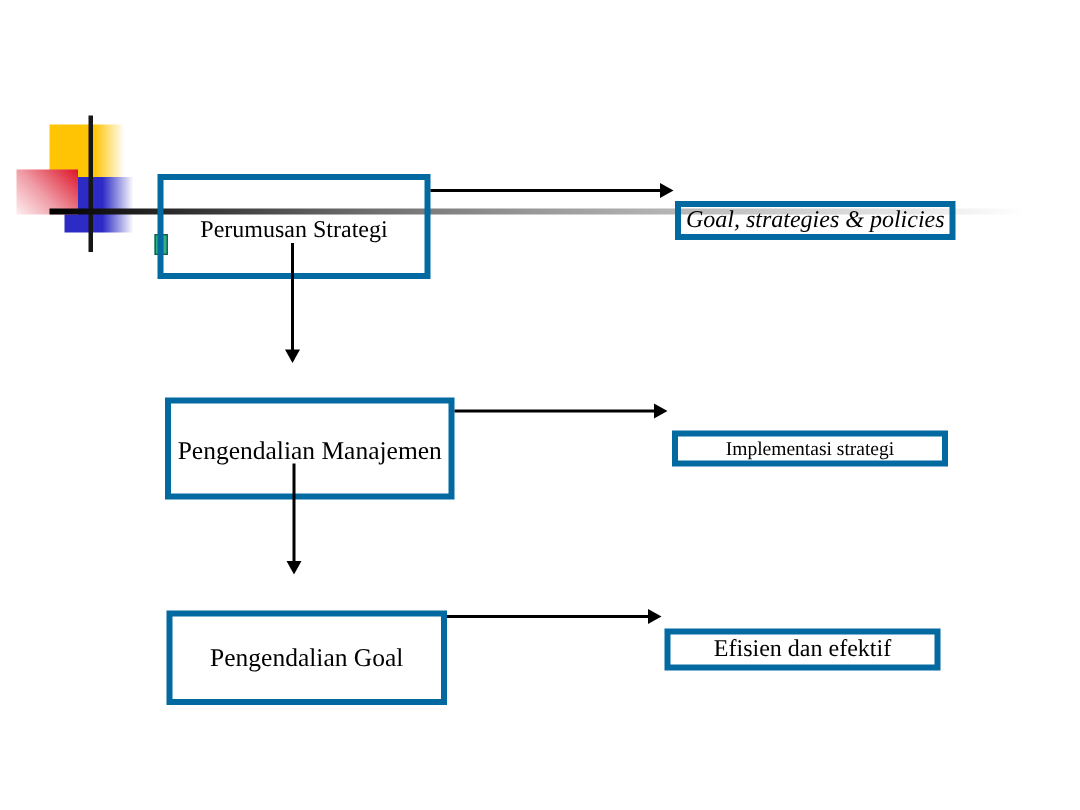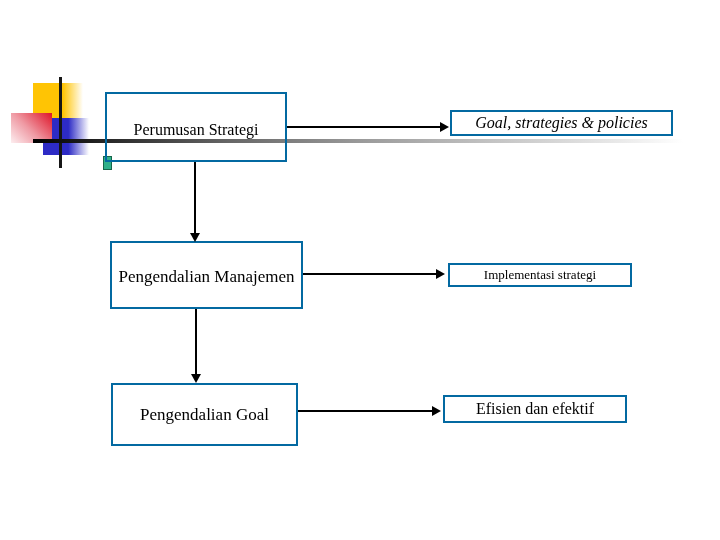--- a/index.html
+++ b/index.html
@@ -14,27 +14,27 @@
   #deco-blue{left:43px;top:118px;width:46px;height:37px;
     background:linear-gradient(to right,#2D2BC5 0,#2D2BC5 55%,rgba(45,43,197,0) 100%);}
   #deco-red{left:11px;top:113px;width:41px;height:30px;
     background:linear-gradient(225deg,#DE1428 0%,#ef9aa4 55%,#fdeef0 100%);}
   #deco-vline{left:59px;top:77px;width:3px;height:91px;background:#161616;}
   #deco-hline{left:33px;top:139px;width:650px;height:4px;
     background:linear-gradient(to right,#000 0,#222 10%,#666 30%,#999 50%,#c2c2c2 70%,#e9e9e9 90%,rgba(255,255,255,0) 100%);}
   #selection-handle{left:103px;top:156px;width:9px;height:14px;
     background:#2FB08A;border:1px solid #16654a;box-sizing:border-box;z-index:1;}
   
-  .box{position:absolute;border:2px solid #0369a1;box-sizing:border-box;
+  .box{position:absolute;border:4px solid #0369a1;box-sizing:border-box;
     display:flex;align-items:center;justify-content:center;text-align:center;
-    background:transparent;z-index:2;}
+    background:transparent;z-index:2;margin-top:24px;}
   #box-perumusan{left:105px;top:92px;width:182px;height:70px;font-size:16px;padding-top:6px;}
   #box-manajemen{left:110px;top:241px;width:193px;height:68px;font-size:17px;padding-top:4px;align-items:center;}
   #box-tugas{left:111px;top:383px;width:187px;height:63px;font-size:17px;}
-  #box-goal{left:450px;top:110px;width:223px;height:26px;font-size:16px;font-style:italic;}
+  #box-goal{left:450px;top:110px;width:187px;height:26px;font-size:16px;font-style:italic;}
   #box-implementasi{left:448px;top:263px;width:184px;height:24px;font-size:13px;}
   #box-efisien{left:443px;top:395px;width:184px;height:28px;font-size:16px;}
   
   .conn{position:absolute;background:#000;z-index:2;}
   .head{position:absolute;width:0;height:0;z-index:2;}
   .head-right{border-top:5px solid transparent;border-bottom:5px solid transparent;border-left:9px solid #000;}
   .head-down{border-left:5px solid transparent;border-right:5px solid transparent;border-top:9px solid #000;}
   #a1-line{left:287px;top:126px;width:153px;height:2px;}
   #a1-head{left:440px;top:122px;}
   #a2-line{left:194px;top:162px;width:2px;height:72px;}

